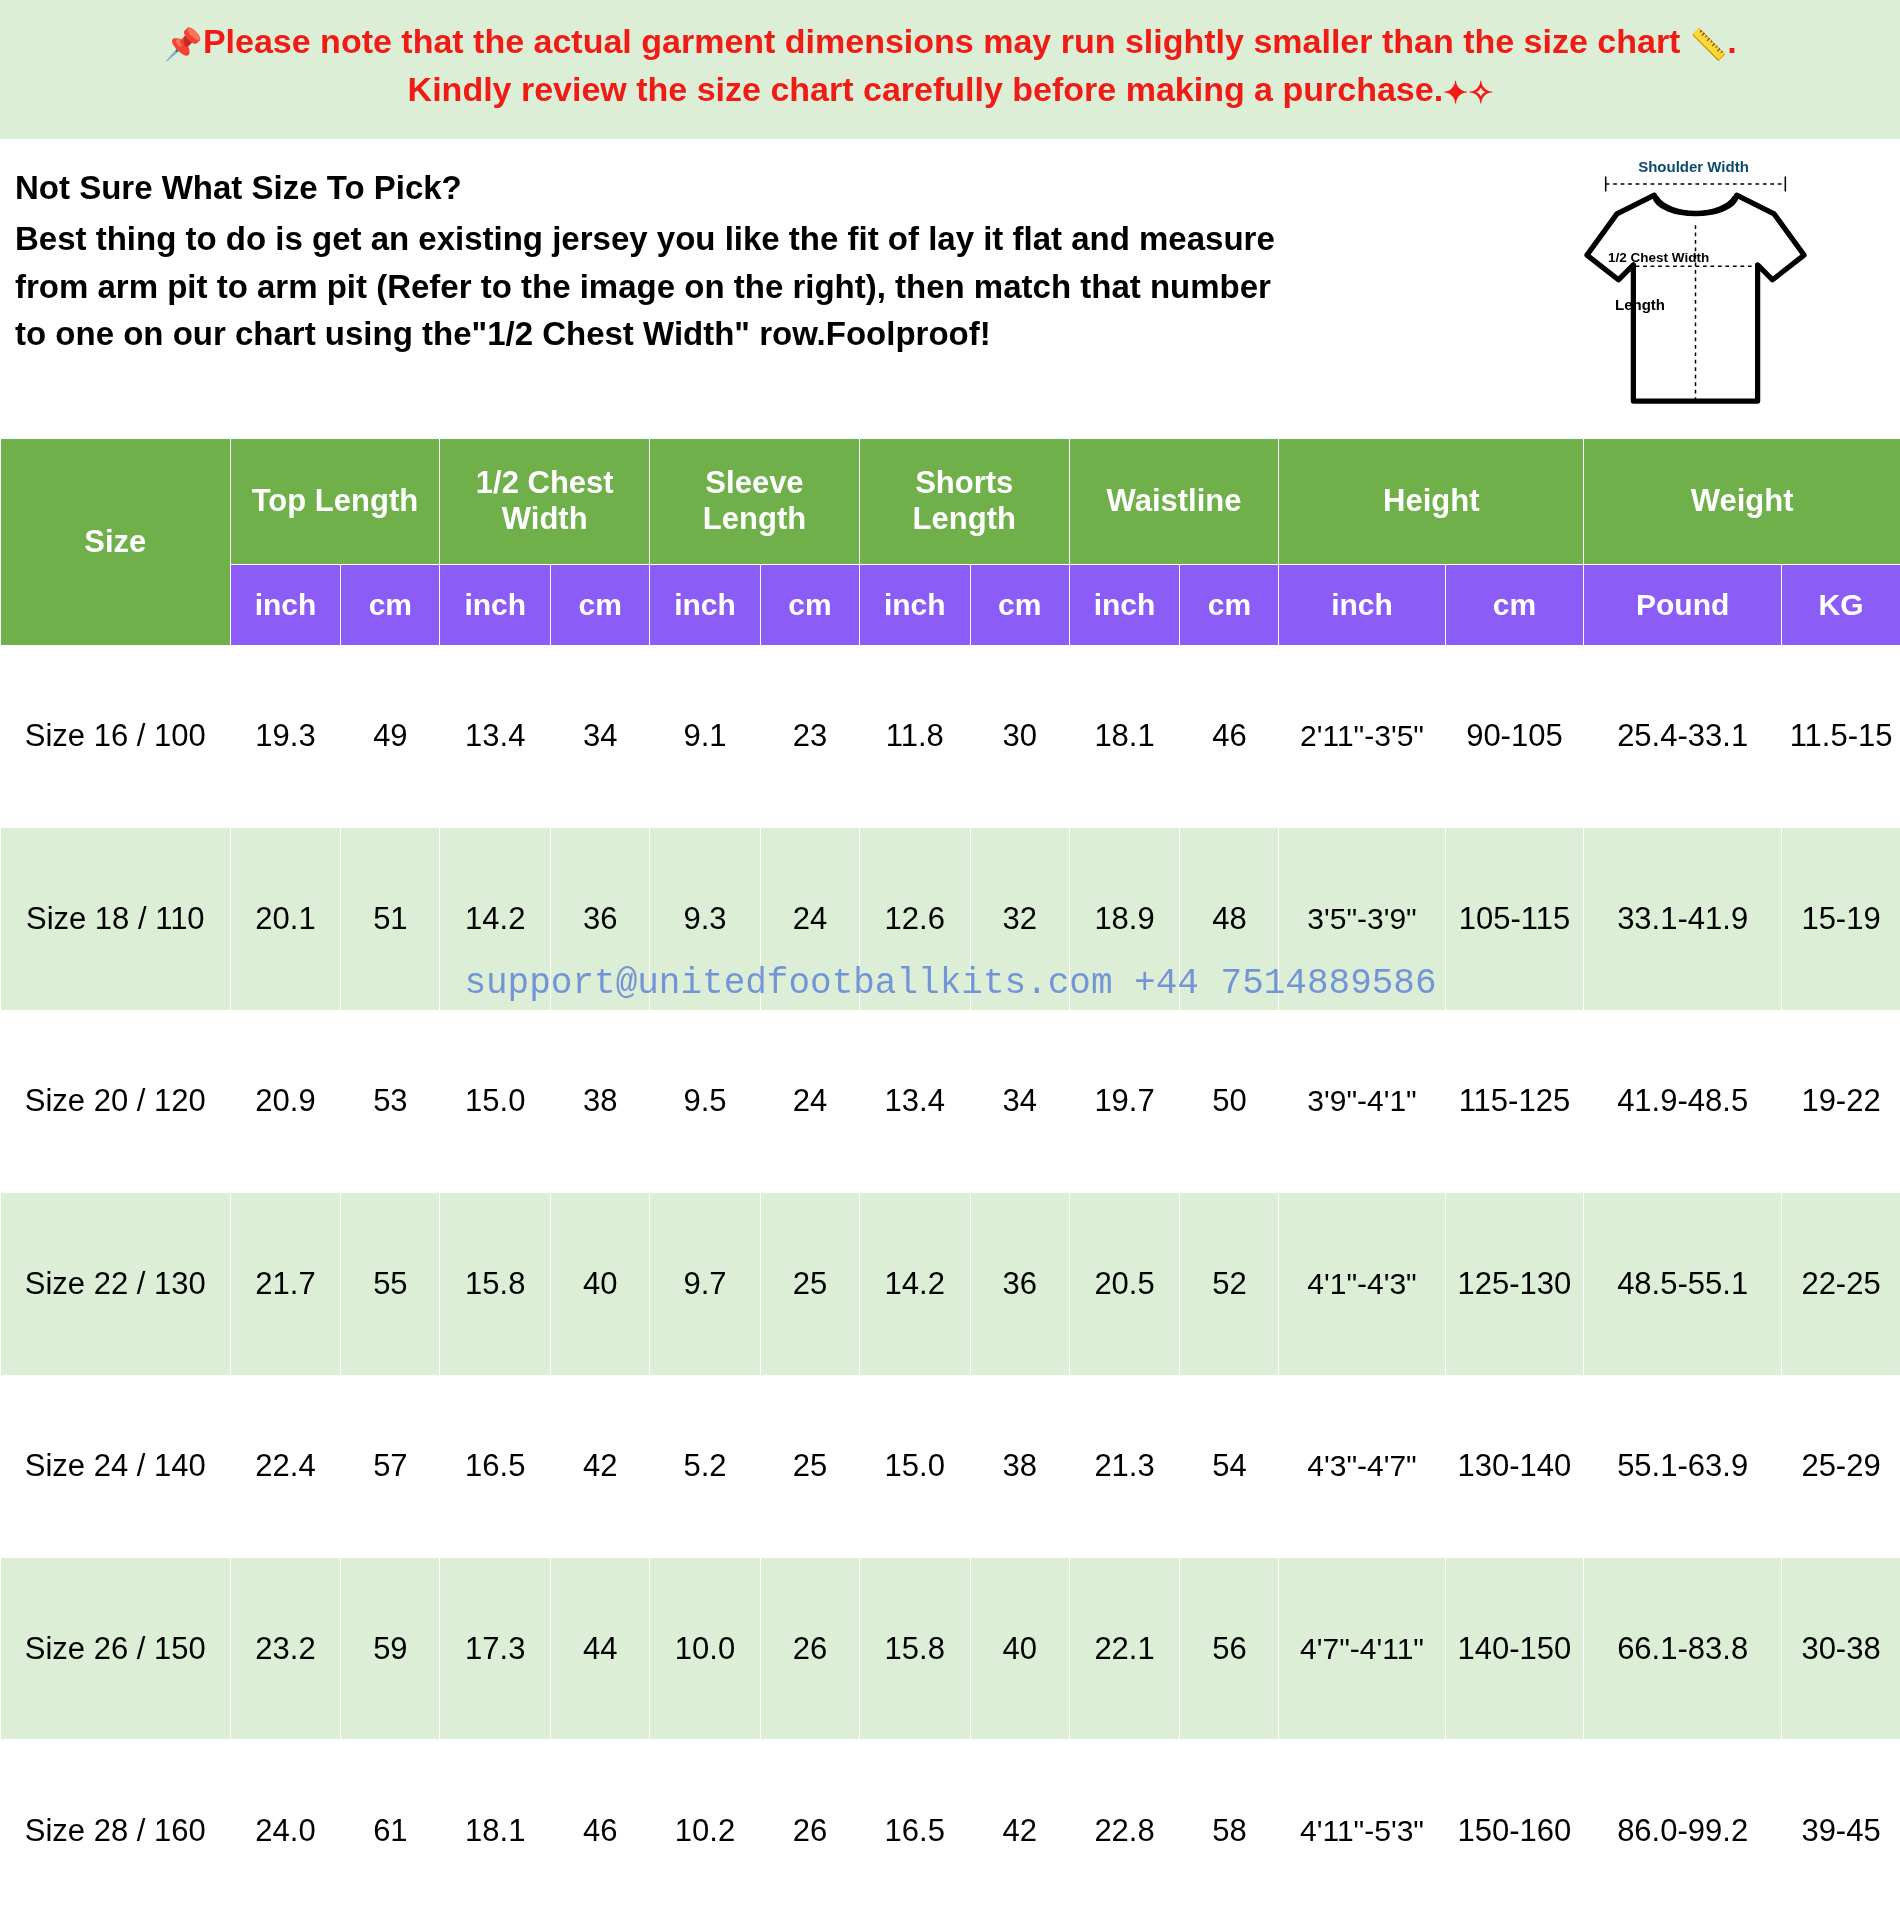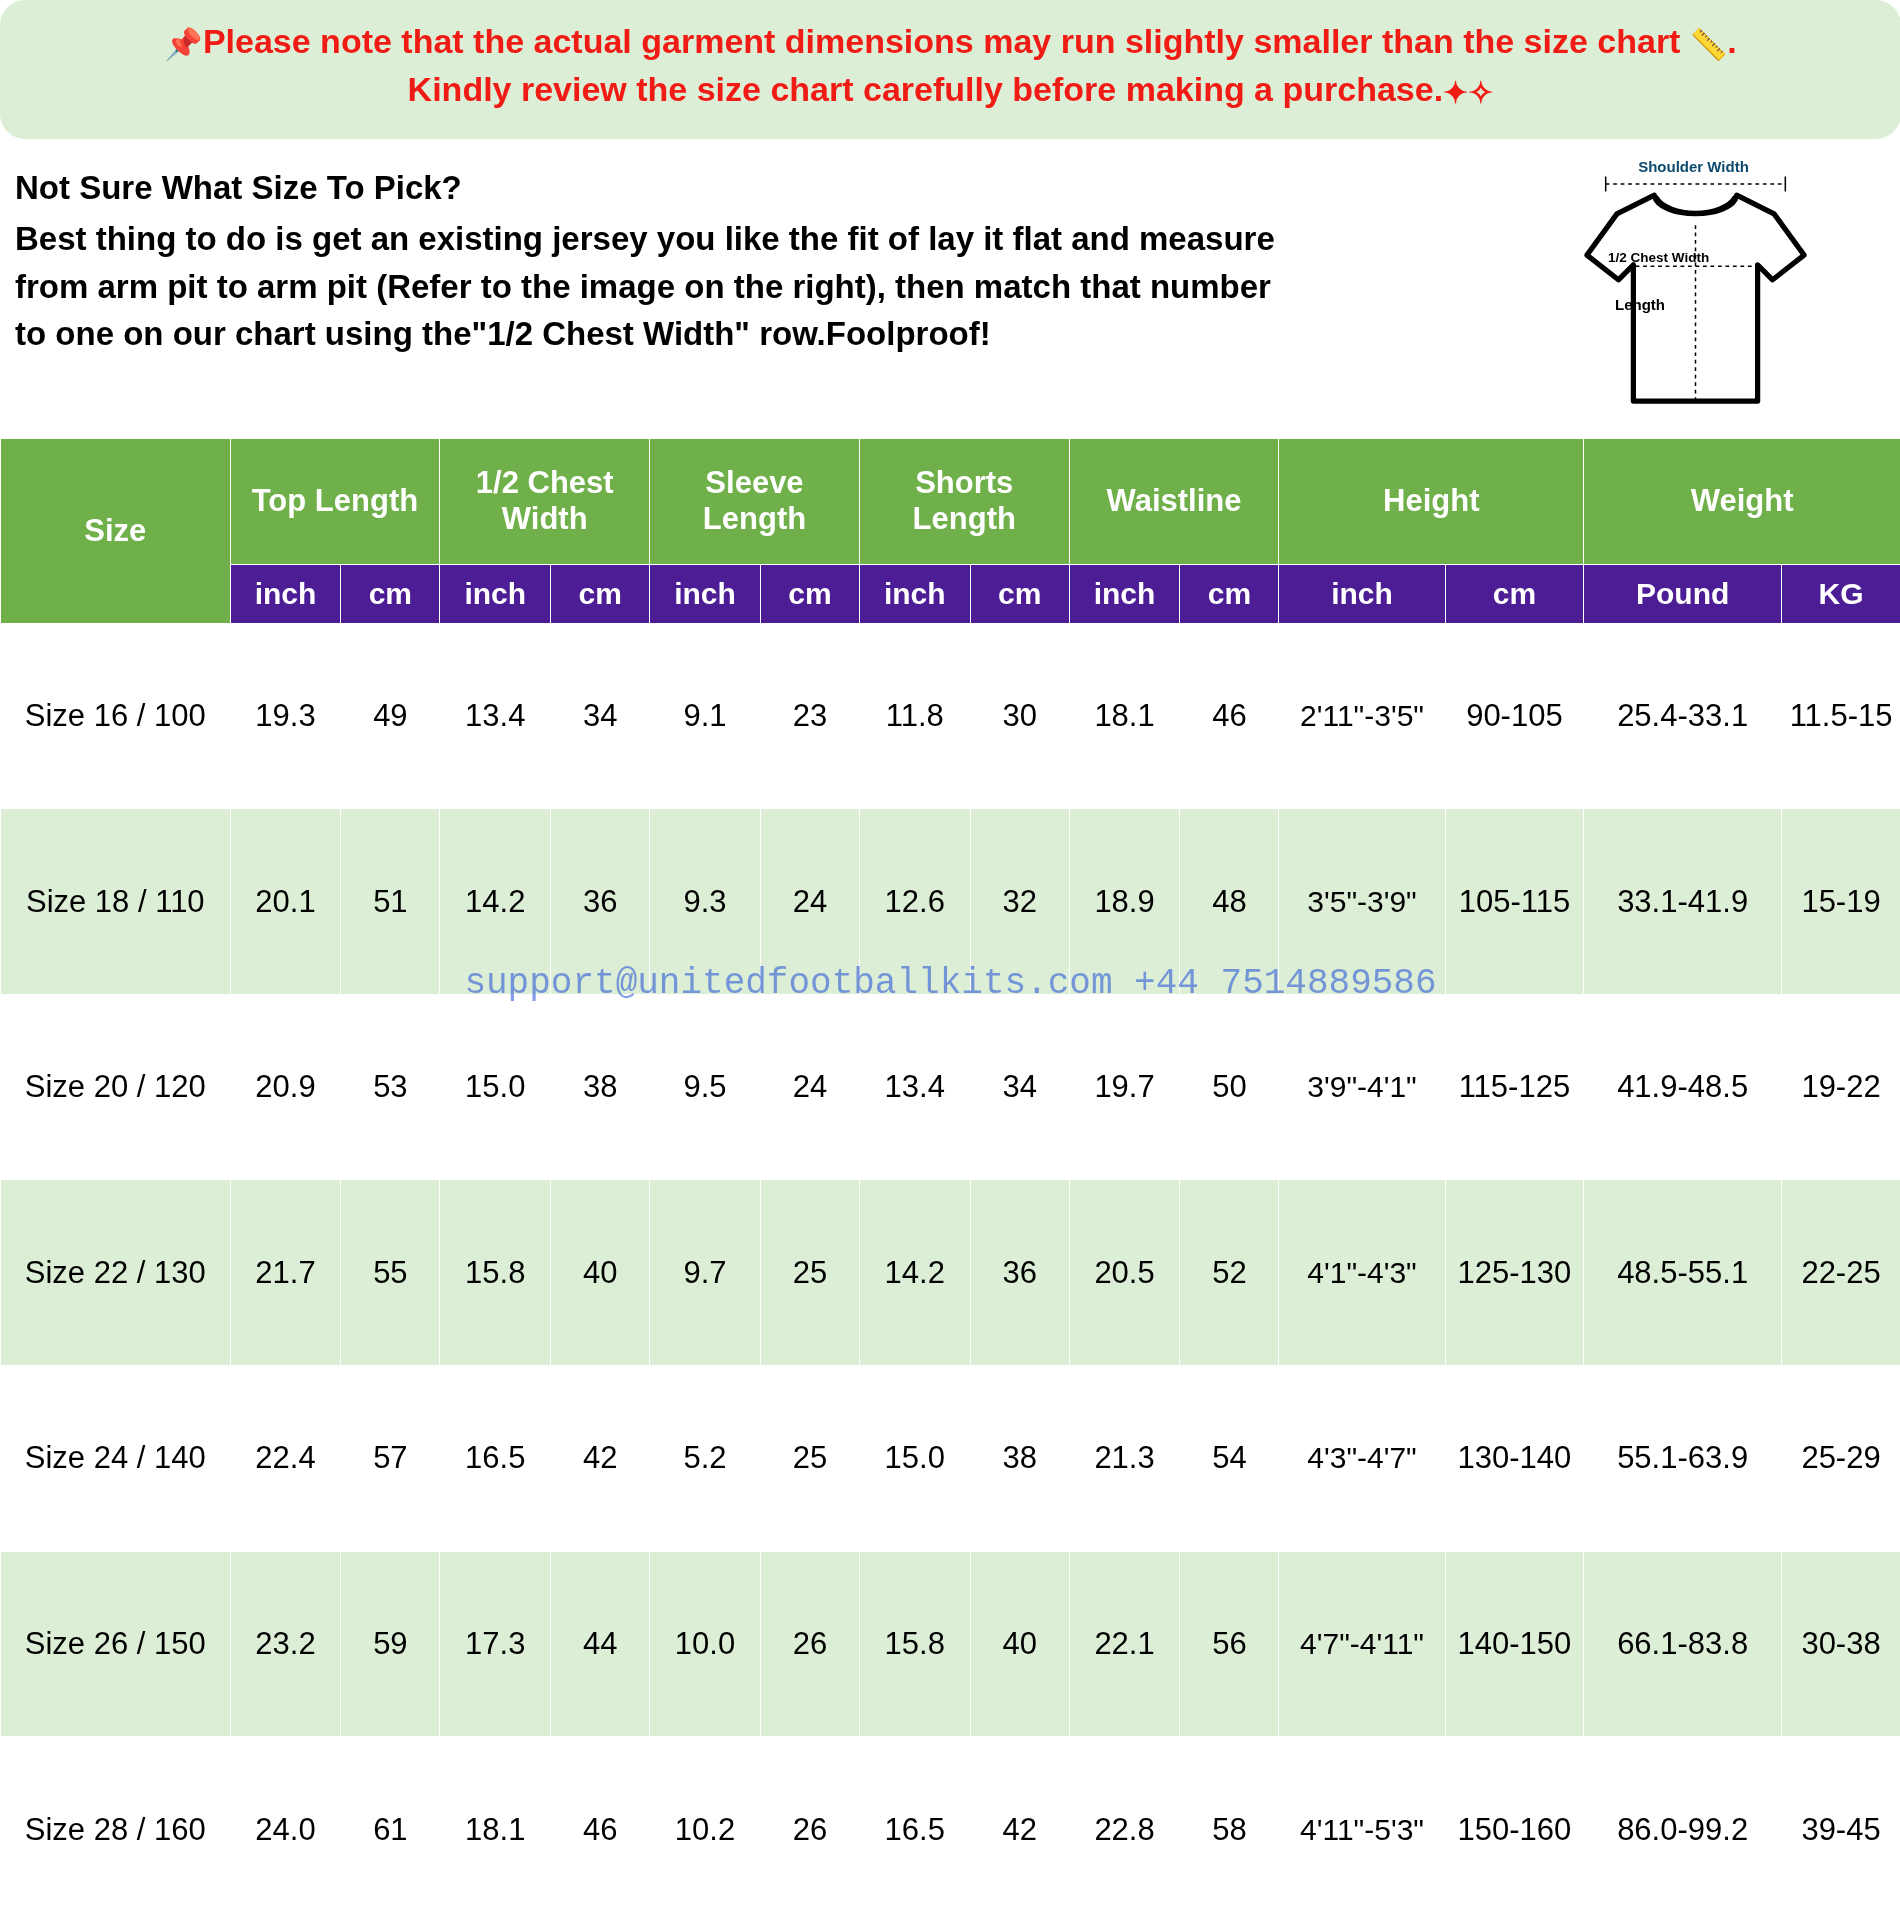--- a/index.html
+++ b/index.html
@@ -36,21 +36,20 @@
     letter-spacing: 0.4px;
     text-align: center;
   }
 
   
   .note-band {
     background: #ddeed6;
     flex: 0 0 auto;
     padding: 18px 15px 25.4px 15px;
     text-align: center;
-    border-radius: 25px;
   }
   .note-line {
     color: #f01b14;
     font-size: 34px;
     font-weight: bold;
     line-height: 1.38;
     white-space: nowrap;
   }
   .pin-icon { font-size: 31px; vertical-align: -1.5px; }
   .ruler-icon { font-size: 30px; vertical-align: -1.5px; }
@@ -127,22 +126,22 @@
     color: #ffffff;
     font-weight: bold;
   }
   thead tr.head-main th {
     font-size: 31px;
     height: 126px;
     line-height: 1.15;
   }
   thead tr.head-sub th {
     font-size: 30px;
-    height: 59px;
-    background: #4c1d95;
+    height: 81px;
+    background: #8b5cf6;
   }
   tbody td {
     font-size: 31px;
     color: #000000;
     font-weight: normal;
     height: 124px;
     background: #ffffff;
     border: 1.5px solid #cfe3c4;
   }
   tbody tr.alt td { background: #ddeed6; }

